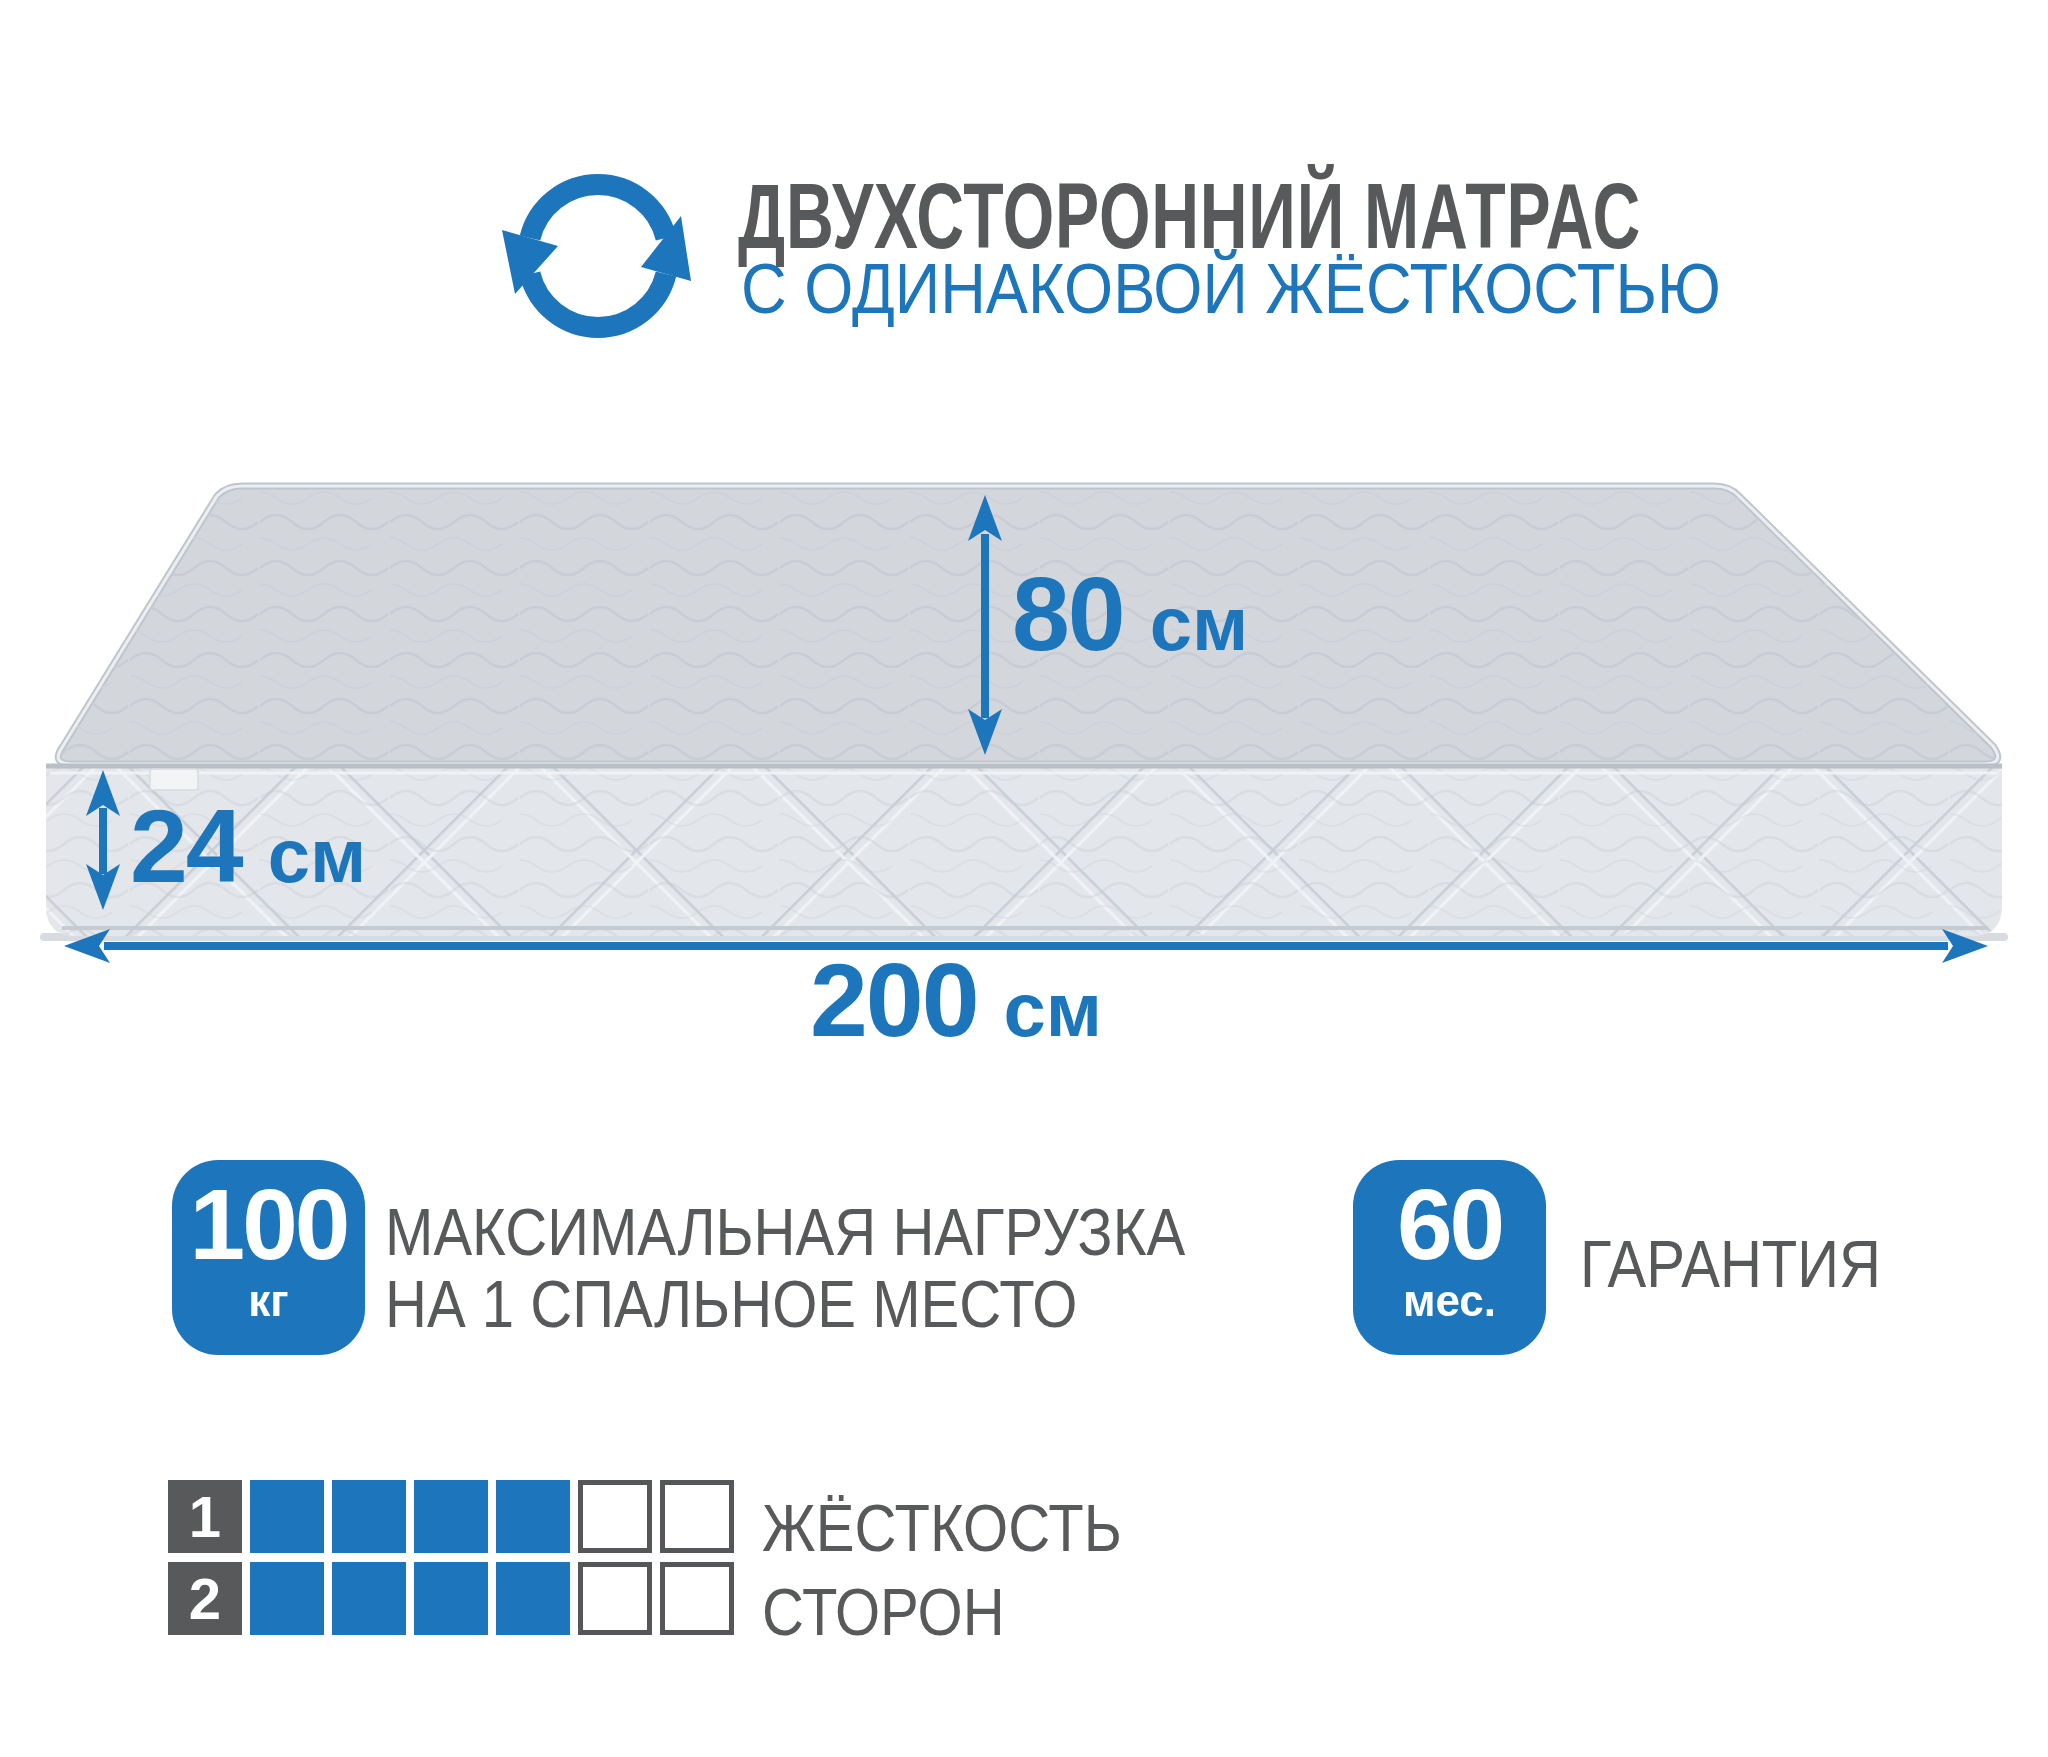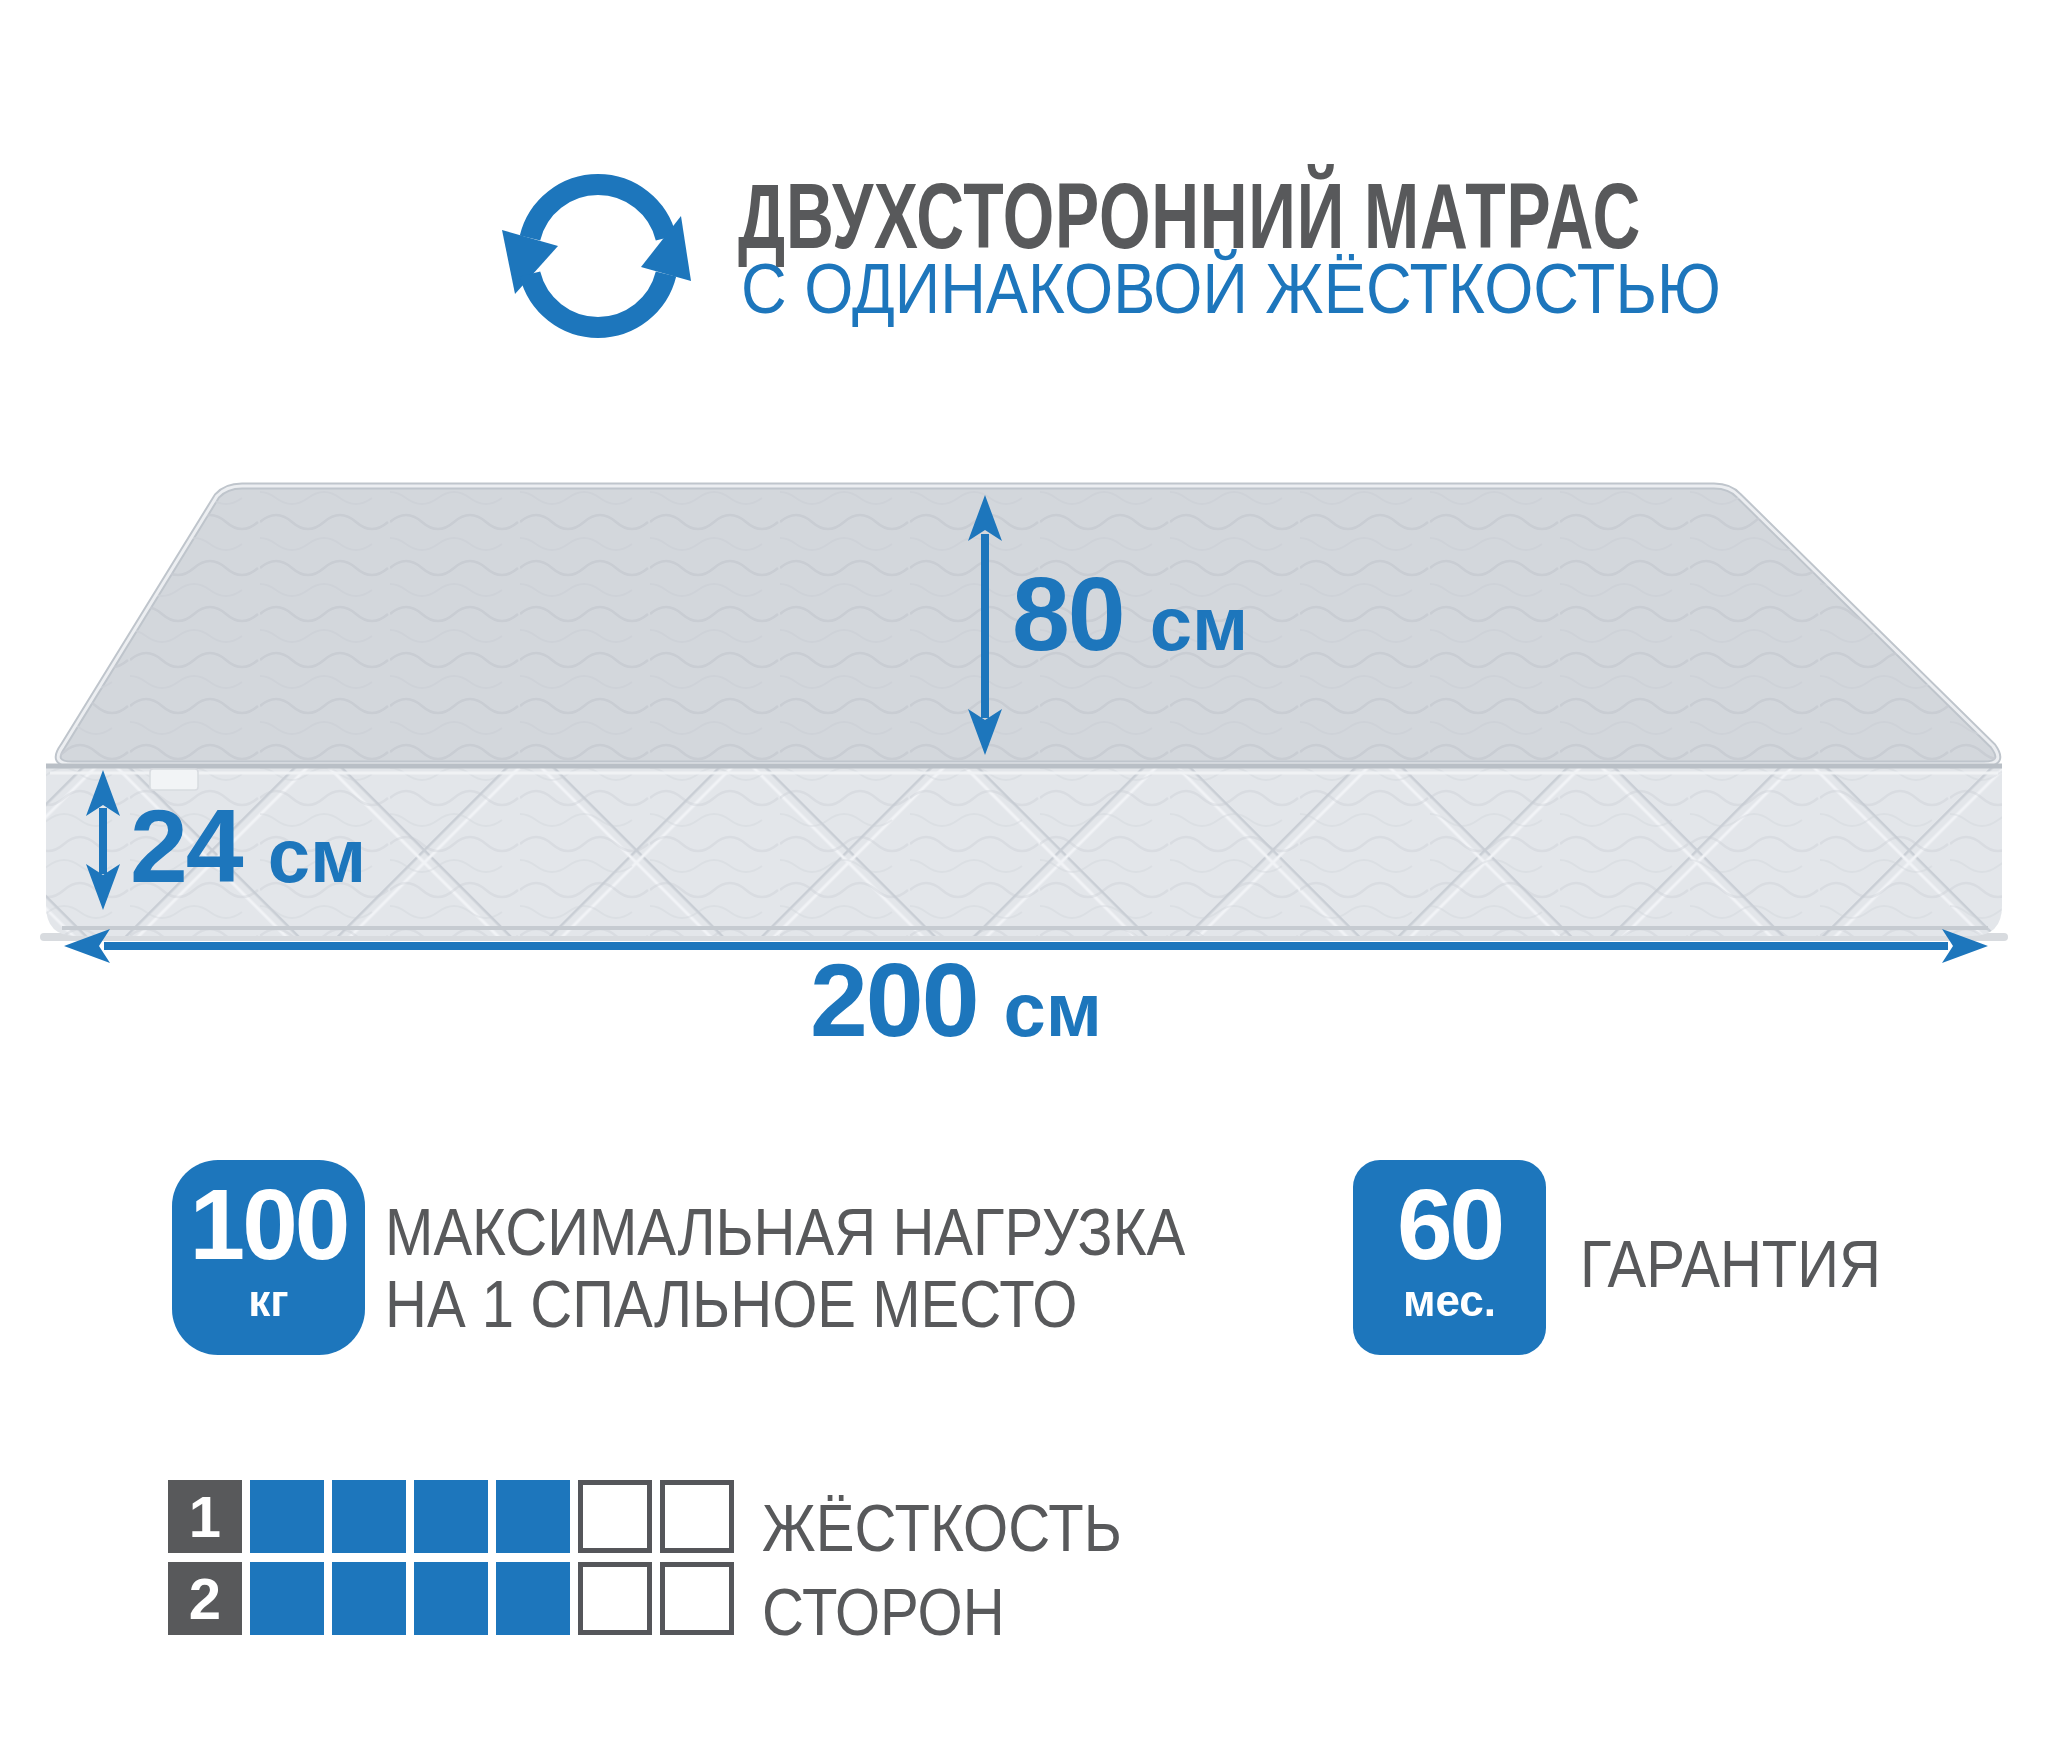--- a/index.html
+++ b/index.html
@@ -106,21 +106,21 @@
 
   <div class="badge" style="left:172px;top:1160px;">
     <div class="badge-value">100</div>
     <div class="badge-unit">кг</div>
   </div>
   <div class="gray-label" style="left:385px;top:1196px;">
     <div>МАКСИМАЛЬНАЯ НАГРУЗКА</div>
     <div>НА 1 СПАЛЬНОЕ МЕСТО</div>
   </div>
 
-  <div class="badge" style="left:1353px;top:1160px;border-radius:27px;">
+  <div class="badge" style="left:1353px;top:1160px;">
     <div class="badge-value">60</div>
     <div class="badge-unit">мес.</div>
   </div>
   <div class="gray-label" style="left:1580px;top:1228px;">ГАРАНТИЯ</div>
 
   <div class="hs-grid">
       <div class="hs-row">
         <div class="hs-num">1</div>
         <div class="hs-cell filled"></div>
         <div class="hs-cell filled"></div>

